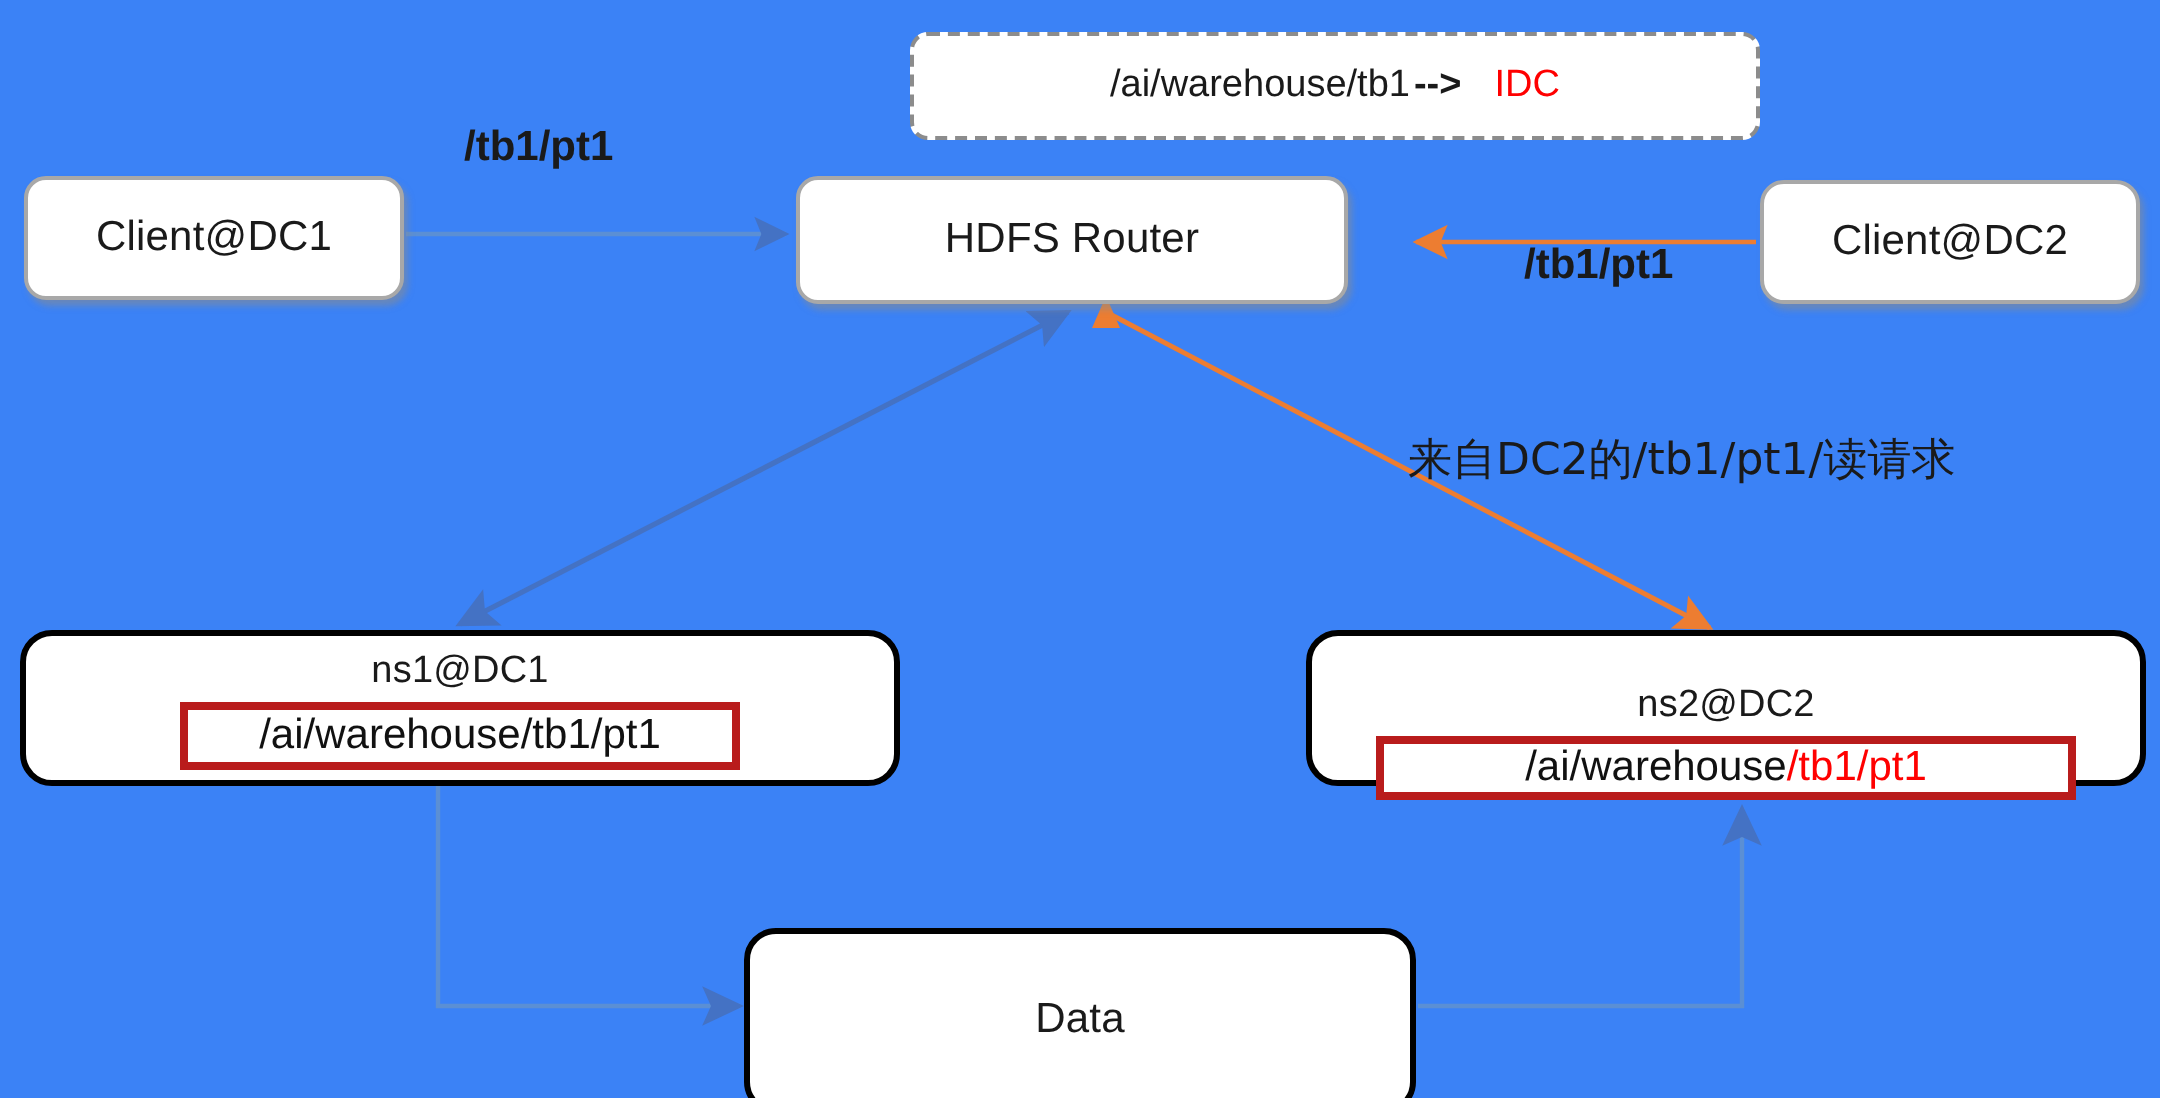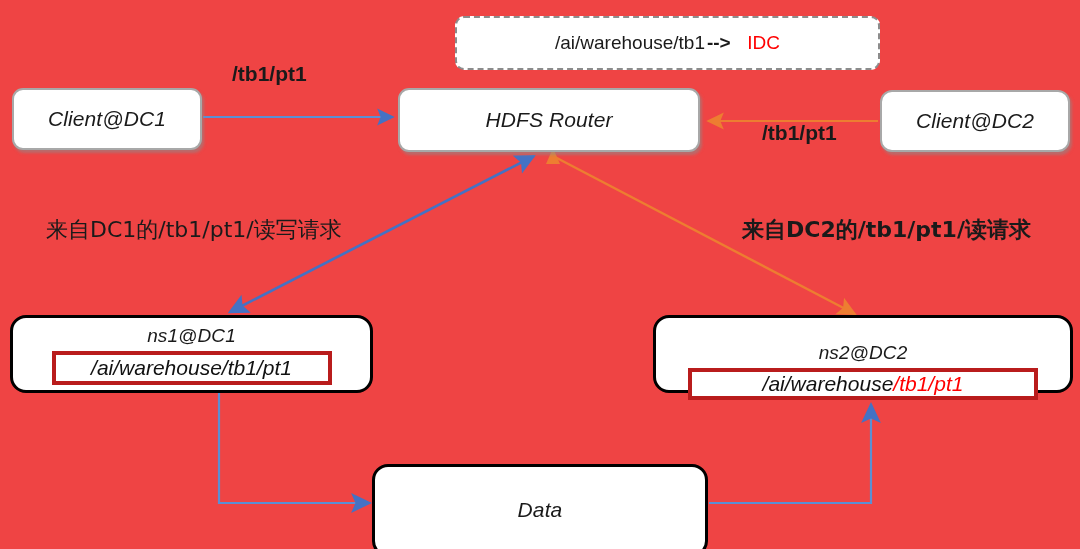--- a/index.html
+++ b/index.html
@@ -7,40 +7,39 @@
     padding: 0;
     background: #ffffff;
   }
   body {
     font-family: "Liberation Sans", "DejaVu Sans", sans-serif;
   }
   #canvas {
     position: relative;
     width: 1080px;
     height: 549px;
-    background: #ef4444;
+    background: #3b82f6;
     overflow: hidden;
   }
   svg.layer {
     position: absolute;
     left: 0;
     top: 0;
     width: 1080px;
     height: 549px;
   }
   .node {
     position: absolute;
     box-sizing: border-box;
     background: #ffffff;
     display: flex;
     flex-direction: column;
     align-items: center;
     justify-content: center;
     text-align: left;
-    font-style: italic;
   }
   .node-gray {
     border: 2px solid #a8a8a8;
     border-radius: 11px;
     box-shadow: 2px 3px 3px rgba(140,140,140,0.55);
   }
   .node-black {
     border: 3px solid #000000;
     border-radius: 16px;
   }
@@ -137,35 +136,34 @@
     <span>/ai/warehouse/tb1</span>
     <span class="mapping-arrow">--&gt;</span>
     <span class="sp">&nbsp;&nbsp;</span>
     <span class="red">IDC</span>
   </div>
 
   <div class="node node-gray" style="left:12px; top:88px; width:190px; height:62px;">
     <div class="node-title node-title-lg">Client@DC1</div>
   </div>
 
-  <div class="node node-gray" style="left:398px; top:88px; width:302px; height:64px;">
+  <div class="node node-gray" style="left:398px; top:88px; width:276px; height:64px;">
     <div class="node-title node-title-lg">HDFS Router</div>
   </div>
 
   <div class="node node-gray" style="left:880px; top:90px; width:190px; height:62px;border-radius:12px;">
     <div class="node-title node-title-lg">Client@DC2</div>
   </div>
 
   <div class="edge-label" style="left:232px; top:62px;">/tb1/pt1</div>
   <div class="edge-label" style="left:762px; top:121px;">/tb1/pt1</div>
 
-  <div class="cn-label" style="left:46px; top:215px;">来自DC1的/tb1/pt1/读写请求</div>
-  <div class="cn-label" style="left:742px; top:215px;font-weight:bold;">来自DC2的/tb1/pt1/读请求</div>
+  <div class="cn-label" style="left:704px; top:215px;">来自DC2的/tb1/pt1/读请求</div>
 
-  <div class="node node-black" style="left:10px; top:315px; width:363px; height:78px; justify-content:flex-start; padding-top:6px;">
+  <div class="node node-black" style="left:10px; top:315px; width:440px; height:78px; justify-content:flex-start; padding-top:6px;">
     <div class="node-title">ns1@DC1</div>
     <div class="inner-box" style="width:280px; height:34px; margin-top:3px;">
       <span>/ai/warehouse/tb1/pt1</span>
     </div>
   </div>
 
   <div class="node node-black" style="left:653px; top:315px; width:420px; height:78px; justify-content:flex-start; padding-top:23px;">
     <div class="node-title">ns2@DC2</div>
     <div class="inner-box" style="width:350px; height:37px; margin-top:3px;">
       <span>/ai/warehouse</span>

